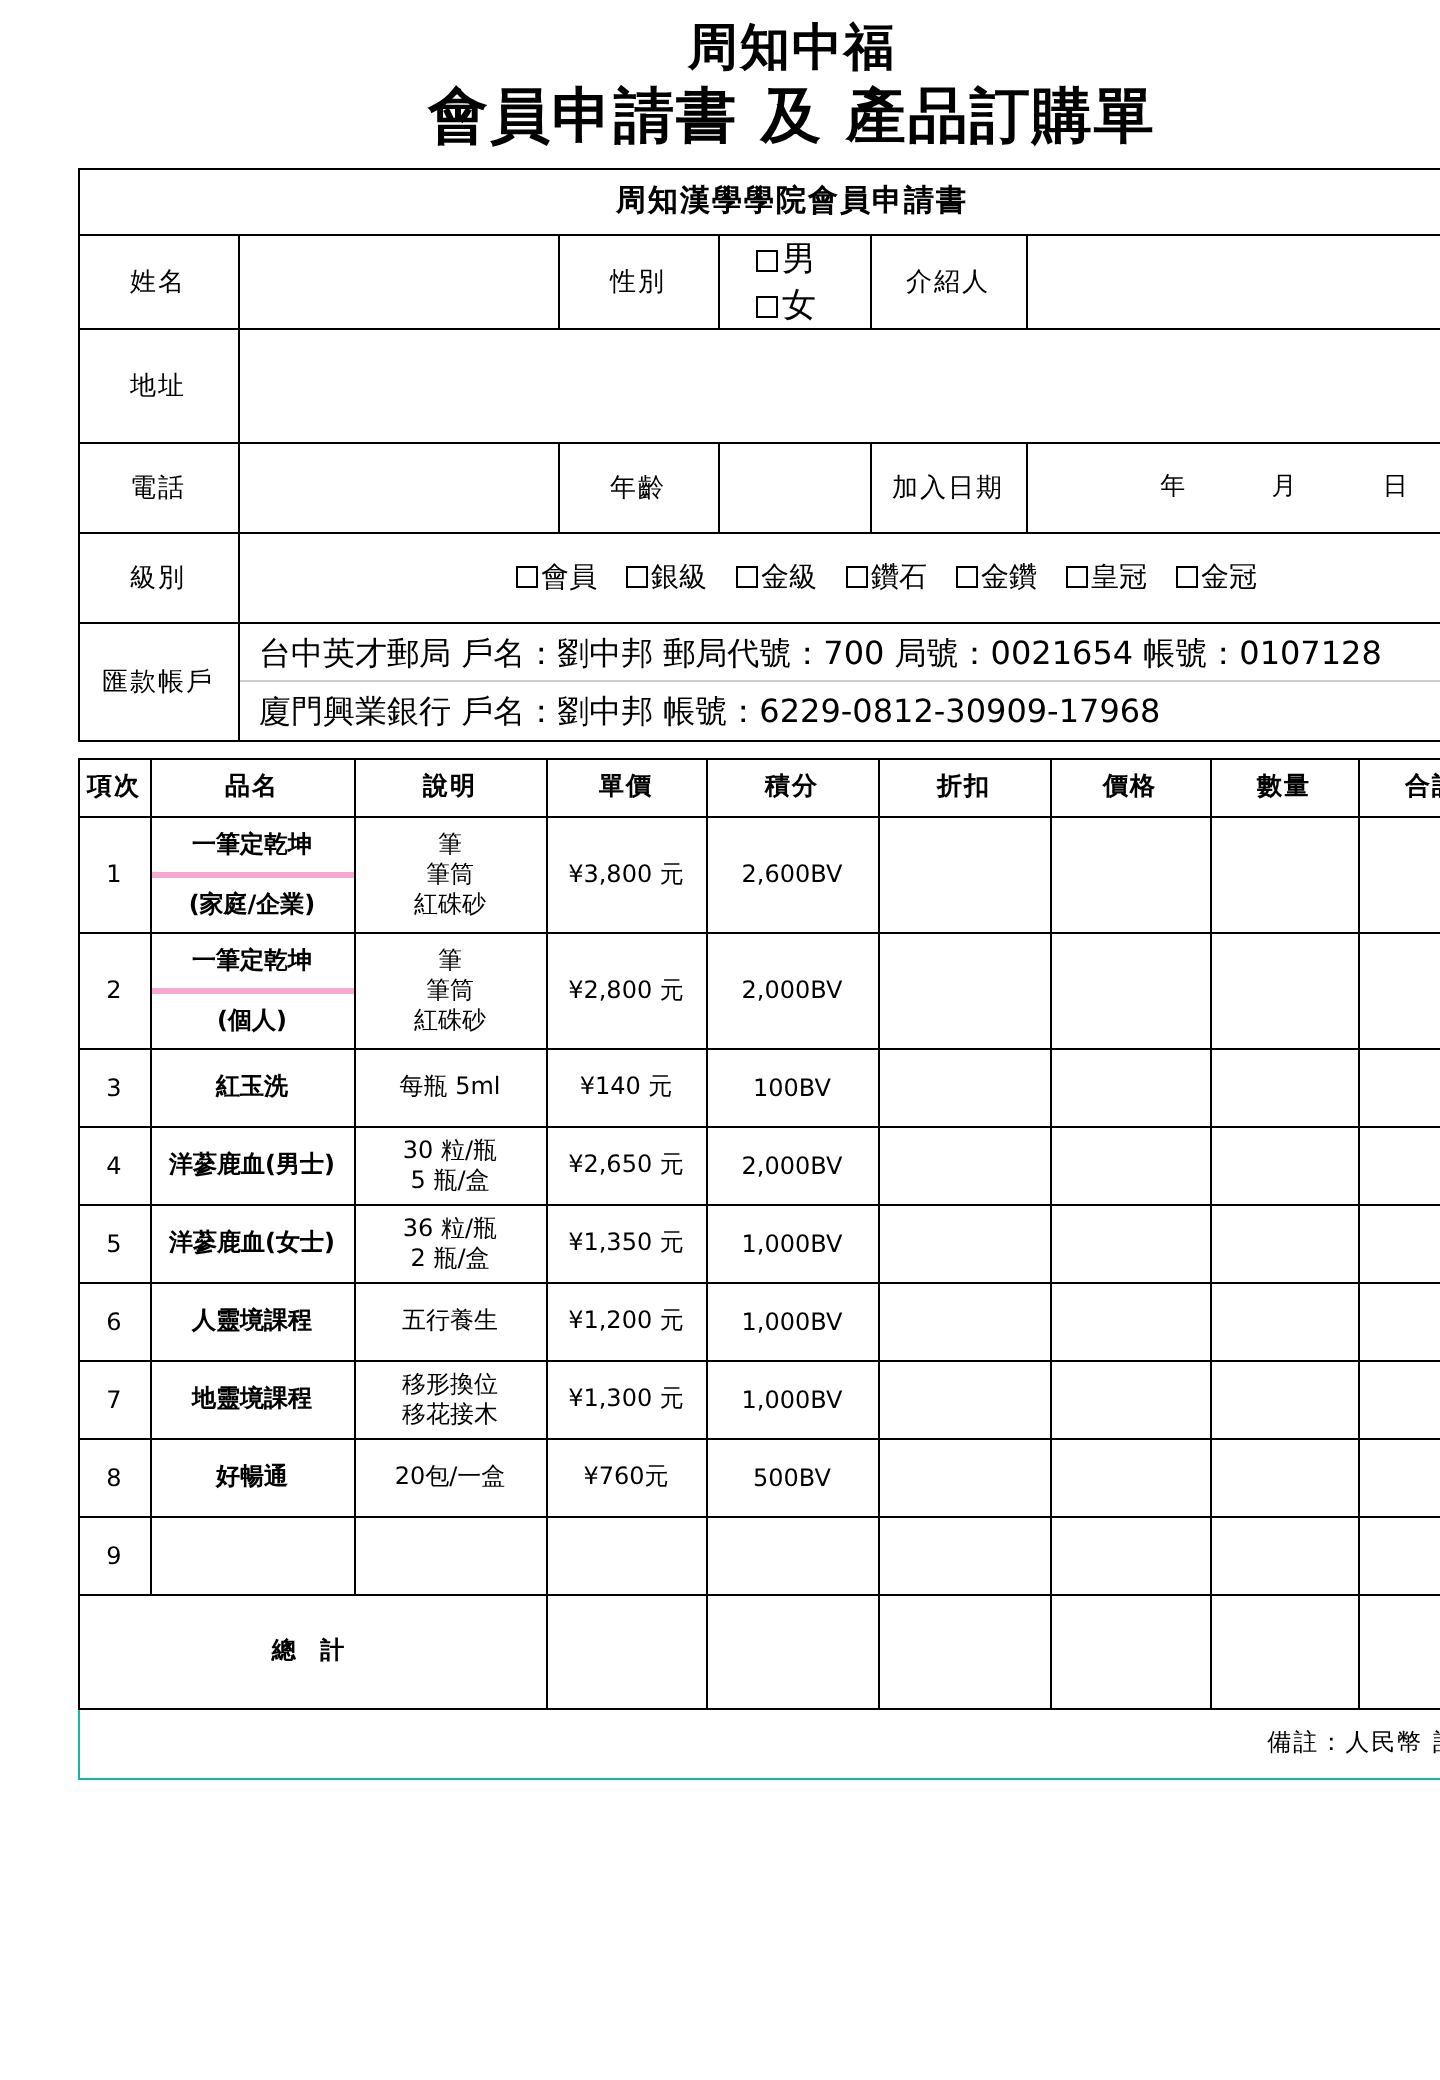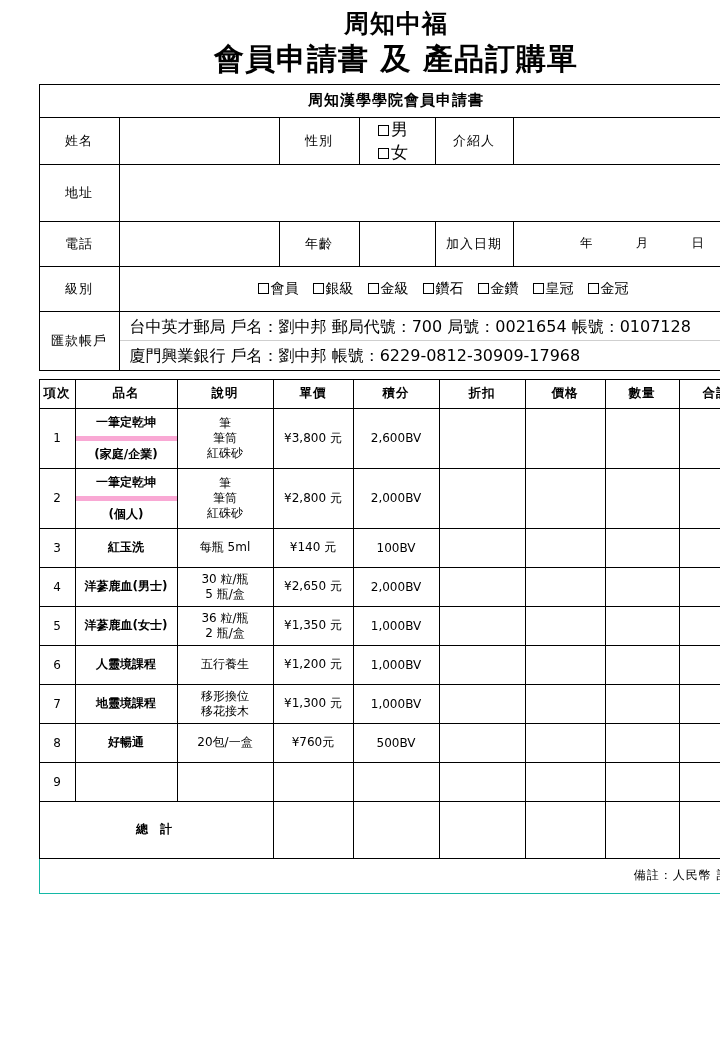--- a/index.html
+++ b/index.html
@@ -153,21 +153,21 @@
     width: 100%;
   }
   .cell-split .s-top,
   .cell-split .s-bot {
     display: block;
     height: 27px;
     line-height: 27px;
     font-weight: bold;
     font-size: 12px;
   }
-  .cell-split .s-top { border-bottom: 5px solid #f9a8d4; }
+  .cell-split .s-top { border-bottom: 3px solid #f9a8d4; }
   .name-b { font-weight: bold; font-size: 12px; }
   .desc-multi {
     font-size: 11.5px;
     line-height: 1.25;
     white-space: pre-line;
   }
   .row-tall td { height: 56px; }
   .idx { font-size: 13px; }
   .total-cell {
     font-size: 14px;

